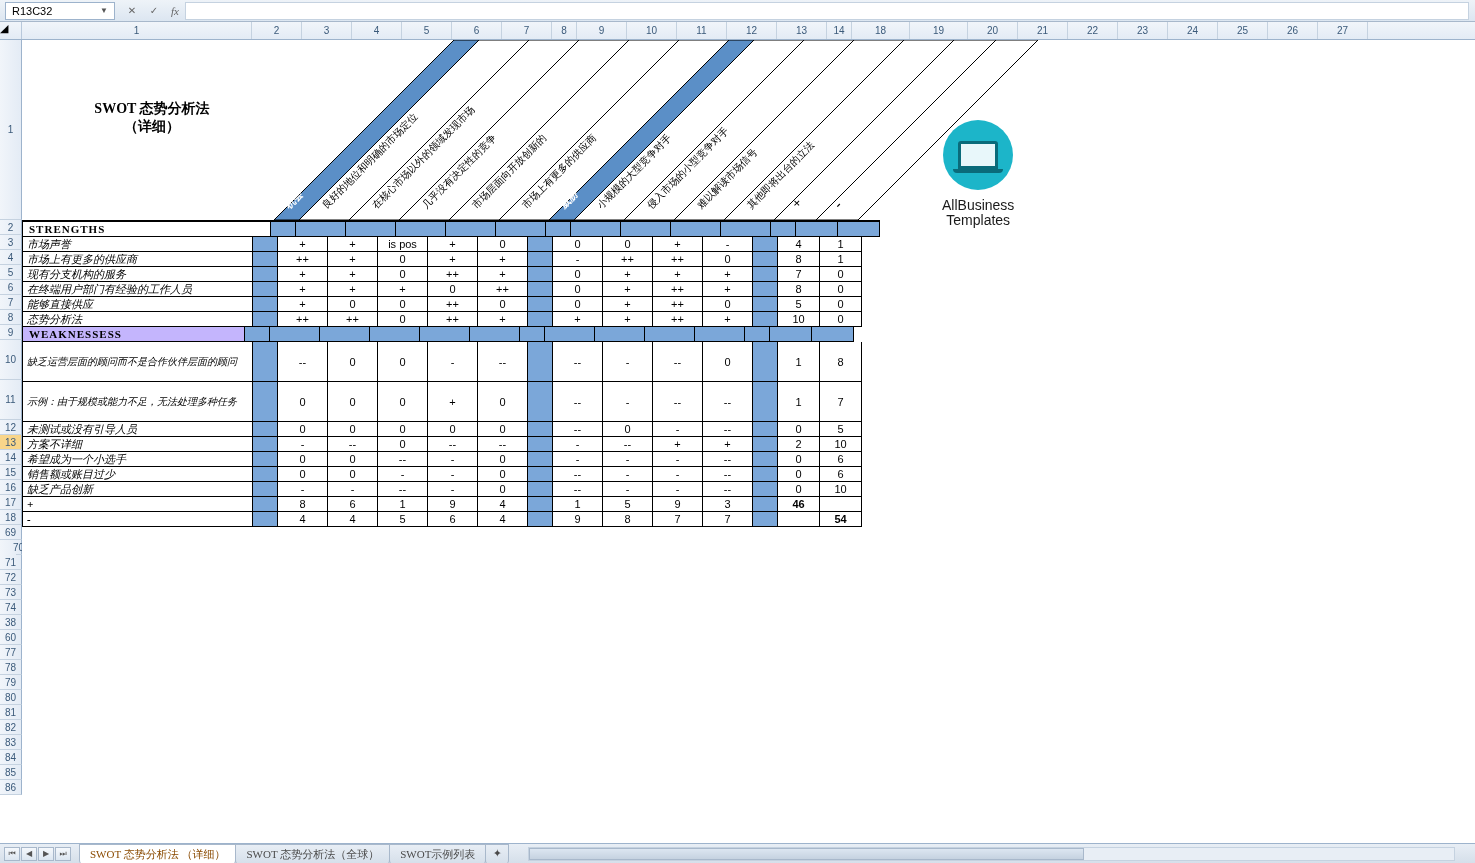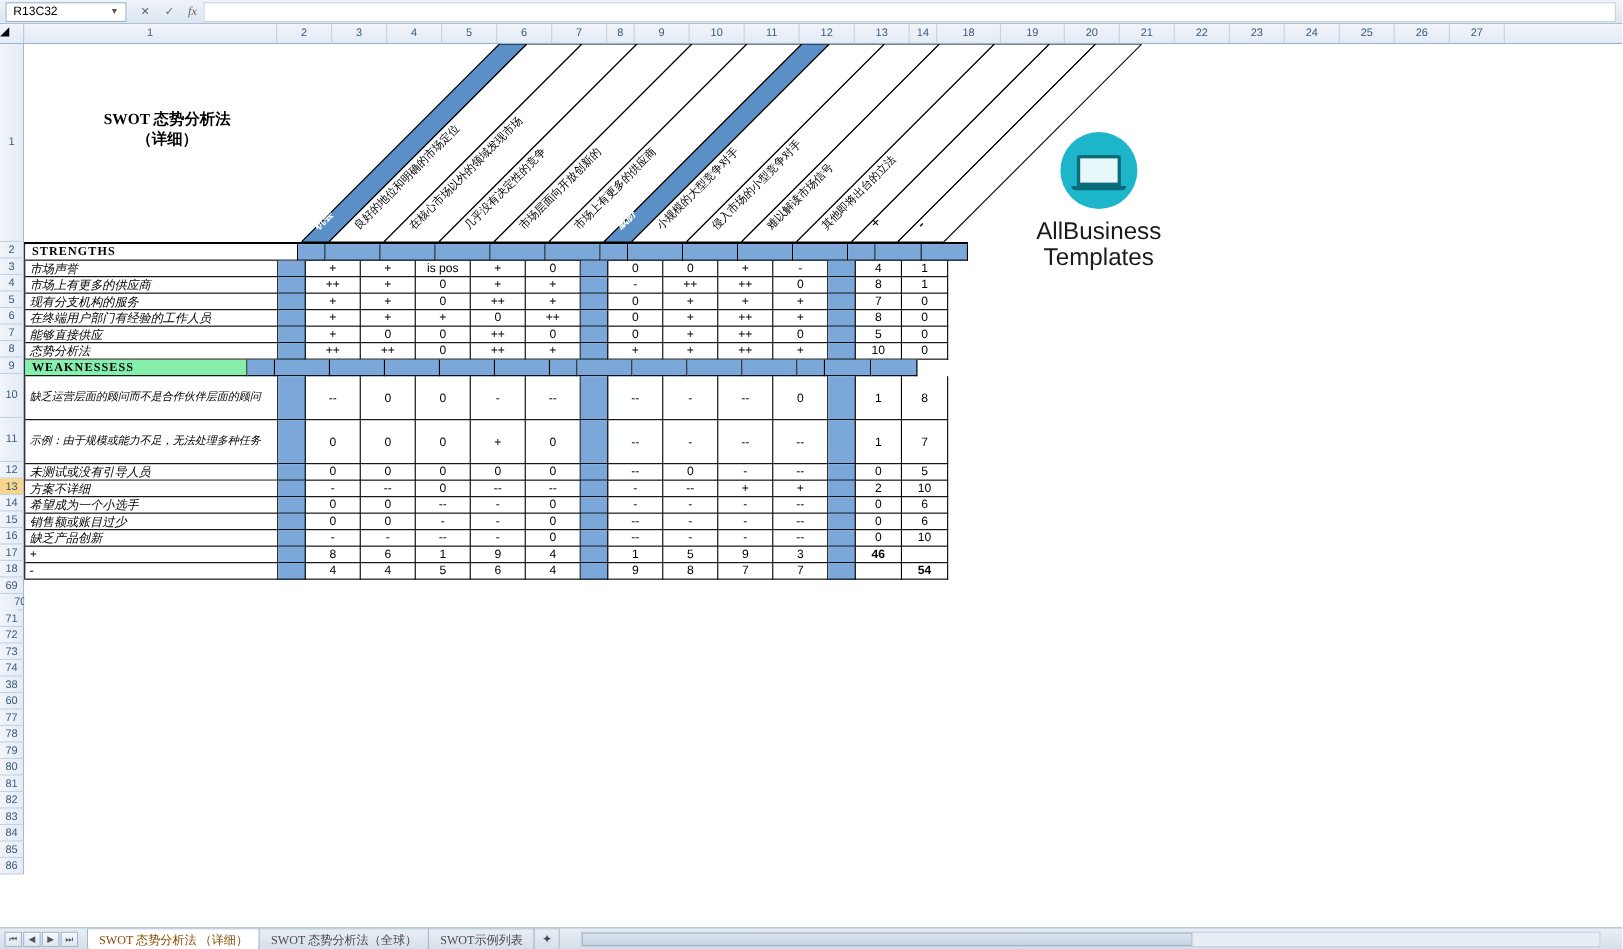--- a/index.html
+++ b/index.html
@@ -31,21 +31,21 @@
 .dc.left{justify-content:flex-start;padding-left:4px;font-family:"SimSun","宋体",serif;font-style:italic}
 .dc.cat{font-weight:bold;font-family:"SimSun","宋体",serif;background:#fff;justify-content:flex-start;padding-left:6px;letter-spacing:1px}
 .dc.blue{background:#7ba7d9}
 .dc.bold{font-weight:bold}
 .dc.wrap{white-space:normal;line-height:1.2;font-size:10px}
 .logo-block{position:absolute;left:920px;top:80px;text-align:center}
 .logo-circle{width:70px;height:70px;border-radius:50%;background:#1cb5c9;margin:0 auto 8px;display:flex;align-items:center;justify-content:center;position:relative}
 .laptop{width:40px;height:28px;background:#0a6b7a;border-radius:3px 3px 0 0;position:relative}
 .laptop::after{content:"";position:absolute;bottom:-4px;left:-5px;width:50px;height:4px;background:#0a6b7a;border-radius:0 0 4px 4px}
 .laptop-screen{position:absolute;top:3px;left:3px;right:3px;bottom:3px;background:#e8f7fa}
-.logo-text{font-size:22px;color:#1a1a1a;line-height:1.1}
+.logo-text{font-size:14px;color:#1a1a1a;line-height:1.1}
 .tab-bar{position:absolute;bottom:0;left:0;right:0;height:20px;background:linear-gradient(#e8eef5,#d5dfea);border-top:1px solid #9db3cc;display:flex;align-items:center}
 .tab-nav{display:flex;gap:1px;padding:0 4px}
 .tab-nav-btn{width:16px;height:14px;background:linear-gradient(#f5f8fc,#dce6f1);border:1px solid #a8b8cb;display:flex;align-items:center;justify-content:center;font-size:8px;color:#555;cursor:pointer}
 .tabs{display:flex;margin-left:4px}
 .tab{padding:2px 10px;border:1px solid #a8b8cb;border-bottom:none;background:linear-gradient(#e8eef5,#d5dfea);font-size:11px;color:#4a4a4a;border-radius:0 0 4px 4px;margin-right:-1px;cursor:pointer;font-family:"SimSun","宋体",serif}
 .tab.active{background:#fff;color:#8a4a00}
 .tab.new{width:24px;padding:2px 4px;text-align:center}
 .scroll-track{flex:1;margin:0 20px;height:14px;background:#e8eef5;border:1px solid #c5d2e0;position:relative}
 .scroll-thumb{position:absolute;left:0;top:0;height:100%;width:60%;background:linear-gradient(#dce6f1,#c5d2e0);border:1px solid #a8b8cb}
 .table-container{position:absolute;left:0;top:180px}
@@ -346,21 +346,21 @@
           <div class="dc blue" style="width: 25px;"></div>
           <div class="dc" style="width: 50px;">+</div>
           <div class="dc" style="width: 50px;">+</div>
           <div class="dc" style="width: 50px;">++</div>
           <div class="dc" style="width: 50px;">+</div>
           <div class="dc blue" style="width: 25px;"></div>
           <div class="dc" style="width: 42px;">10</div>
           <div class="dc" style="width: 42px;">0</div>
         </div>
         <div class="data-row">
-          <div class="dc blue cat" style="background: #86efac; width: 202px;">WEAKNESSESS</div>
+          <div class="dc blue cat" style="background: #c4b5fd; width: 222px;">WEAKNESSESS</div>
           <div class="dc blue" style="width: 25px;"></div>
           <div class="dc blue" style="width: 50px;"></div>
           <div class="dc blue" style="width: 50px;"></div>
           <div class="dc blue" style="width: 50px;"></div>
           <div class="dc blue" style="width: 50px;"></div>
           <div class="dc blue" style="width: 50px;"></div>
           <div class="dc blue" style="width: 25px;"></div>
           <div class="dc blue" style="width: 50px;"></div>
           <div class="dc blue" style="width: 50px;"></div>
           <div class="dc blue" style="width: 50px;"></div>

